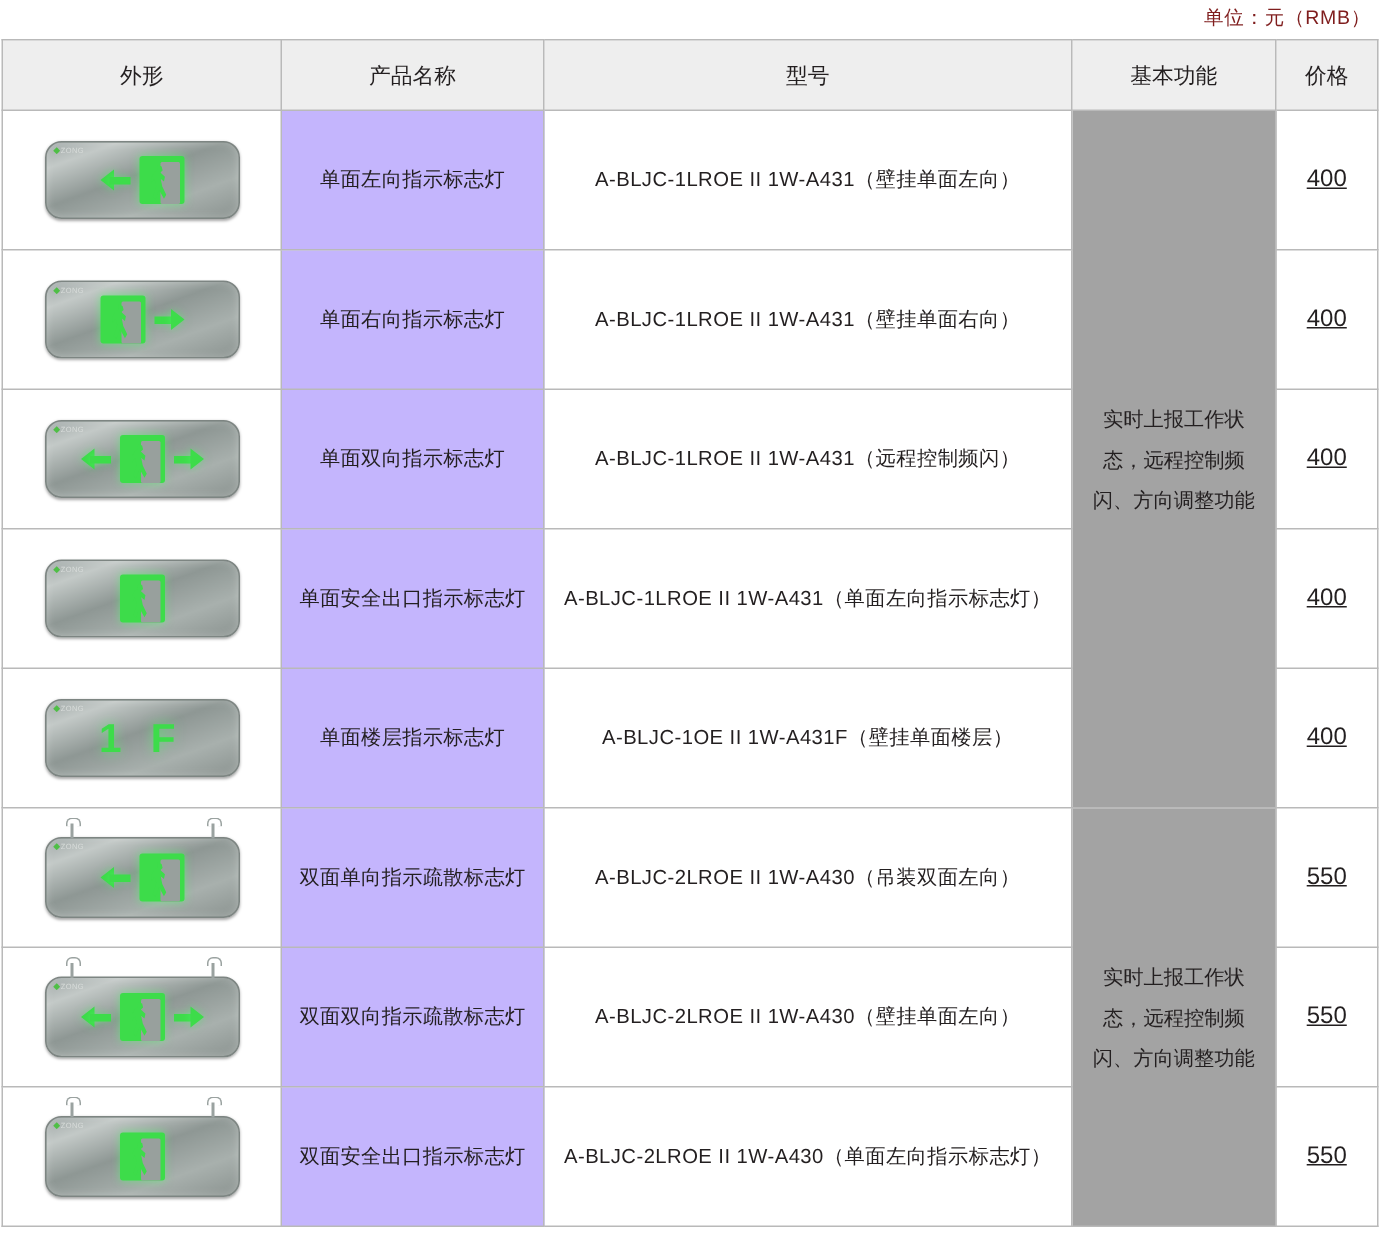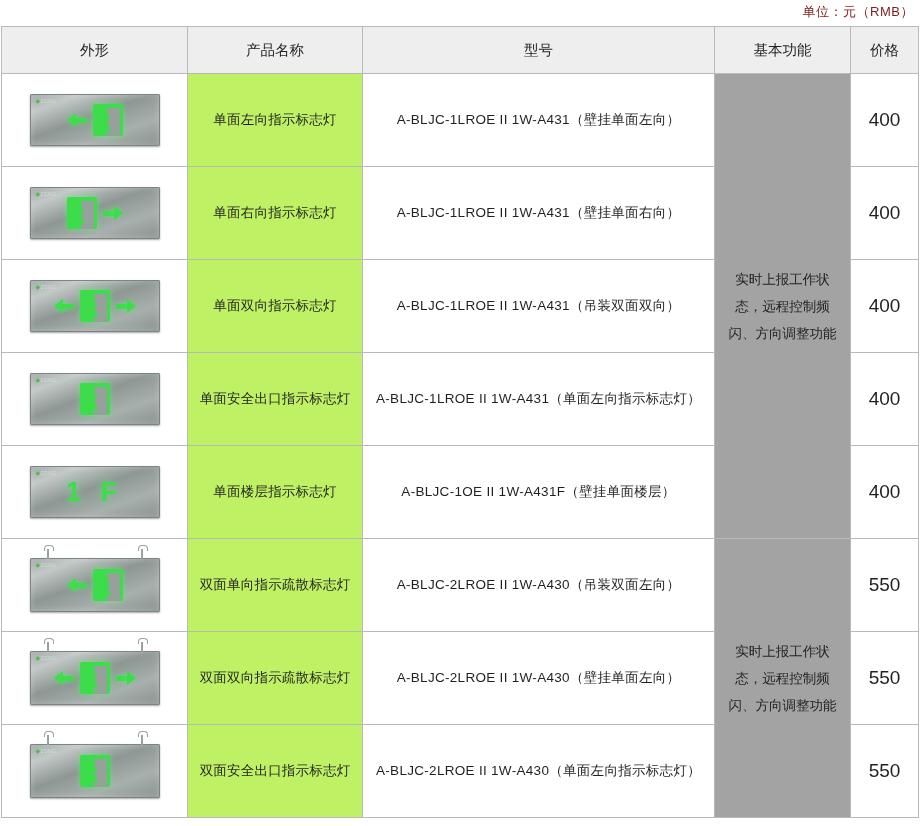--- a/index.html
+++ b/index.html
@@ -46,54 +46,55 @@
   .col-name    { width: 175px; }
   .col-model   { width: 352px; }
   .col-func    { width: 136px; }
   .col-price   { width: 68px; }
 
   tbody td {
     font-size: 13.5px;
     height: 90px;
   }
   td.name-cell {
-    background: #bef264;
+    background: #c4b5fd;
     font-size: 13.5px;
     letter-spacing: 0.2px;
   }
   td.model-cell {
     font-size: 13.5px;
     letter-spacing: 0.3px;
   }
   td.func-cell {
     background: #a3a3a3;
     font-size: 13.5px;
     line-height: 2.0;
     padding: 0 10px;
     text-align: left;
   }
   td.price-cell {
-    font-size: 19px;
+    font-size: 16px;
+    text-decoration: underline;
   }
   td.shape-cell {
     padding: 0;
   }
 
   
   .lamp-wrap {
     display: flex;
     align-items: center;
     justify-content: center;
     height: 88px;
   }
   .lamp {
     position: relative;
     width: 128px;
     height: 50px;
-    border-radius: 1px;
+    border-radius: 11px;
     background: linear-gradient(160deg, #9fa7a6 0%, #c3c9c7 18%, #8e9794 45%, #a8b0ad 72%, #8b9390 100%);
     box-shadow: 0 1px 2px rgba(0,0,0,0.35), inset 0 0 6px rgba(255,255,255,0.25);
     border: 1px solid #7d8582;
     overflow: visible;
   }
   .lamp.tall { height: 52px; }
   .lamp .brand {
     position: absolute;
     top: 3px;
     left: 5px;
@@ -285,21 +286,21 @@
               <div class="pict"></div>
               <div class="arrow right">
                   <span class="stem"></span>
                   <span class="head"></span>
                 </div>
             </div>
           </div>
         </div>
       </td>
       <td class="name-cell">单面双向指示标志灯</td>
-      <td class="model-cell">A-BLJC-1LROE II 1W-A431（吊装双面双向）</td>
+      <td class="model-cell">A-BLJC-1LROE II 1W-A431（远程控制频闪）</td>
       <td class="price-cell">400</td>
     </tr>
 
     <tr>
       <td class="shape-cell">
         <div class="lamp-wrap">
           <div class="lamp">
             <div class="brand"><span class="dot">◆</span>ZONG</div>
             <div class="content">
               <div class="pict"></div>

